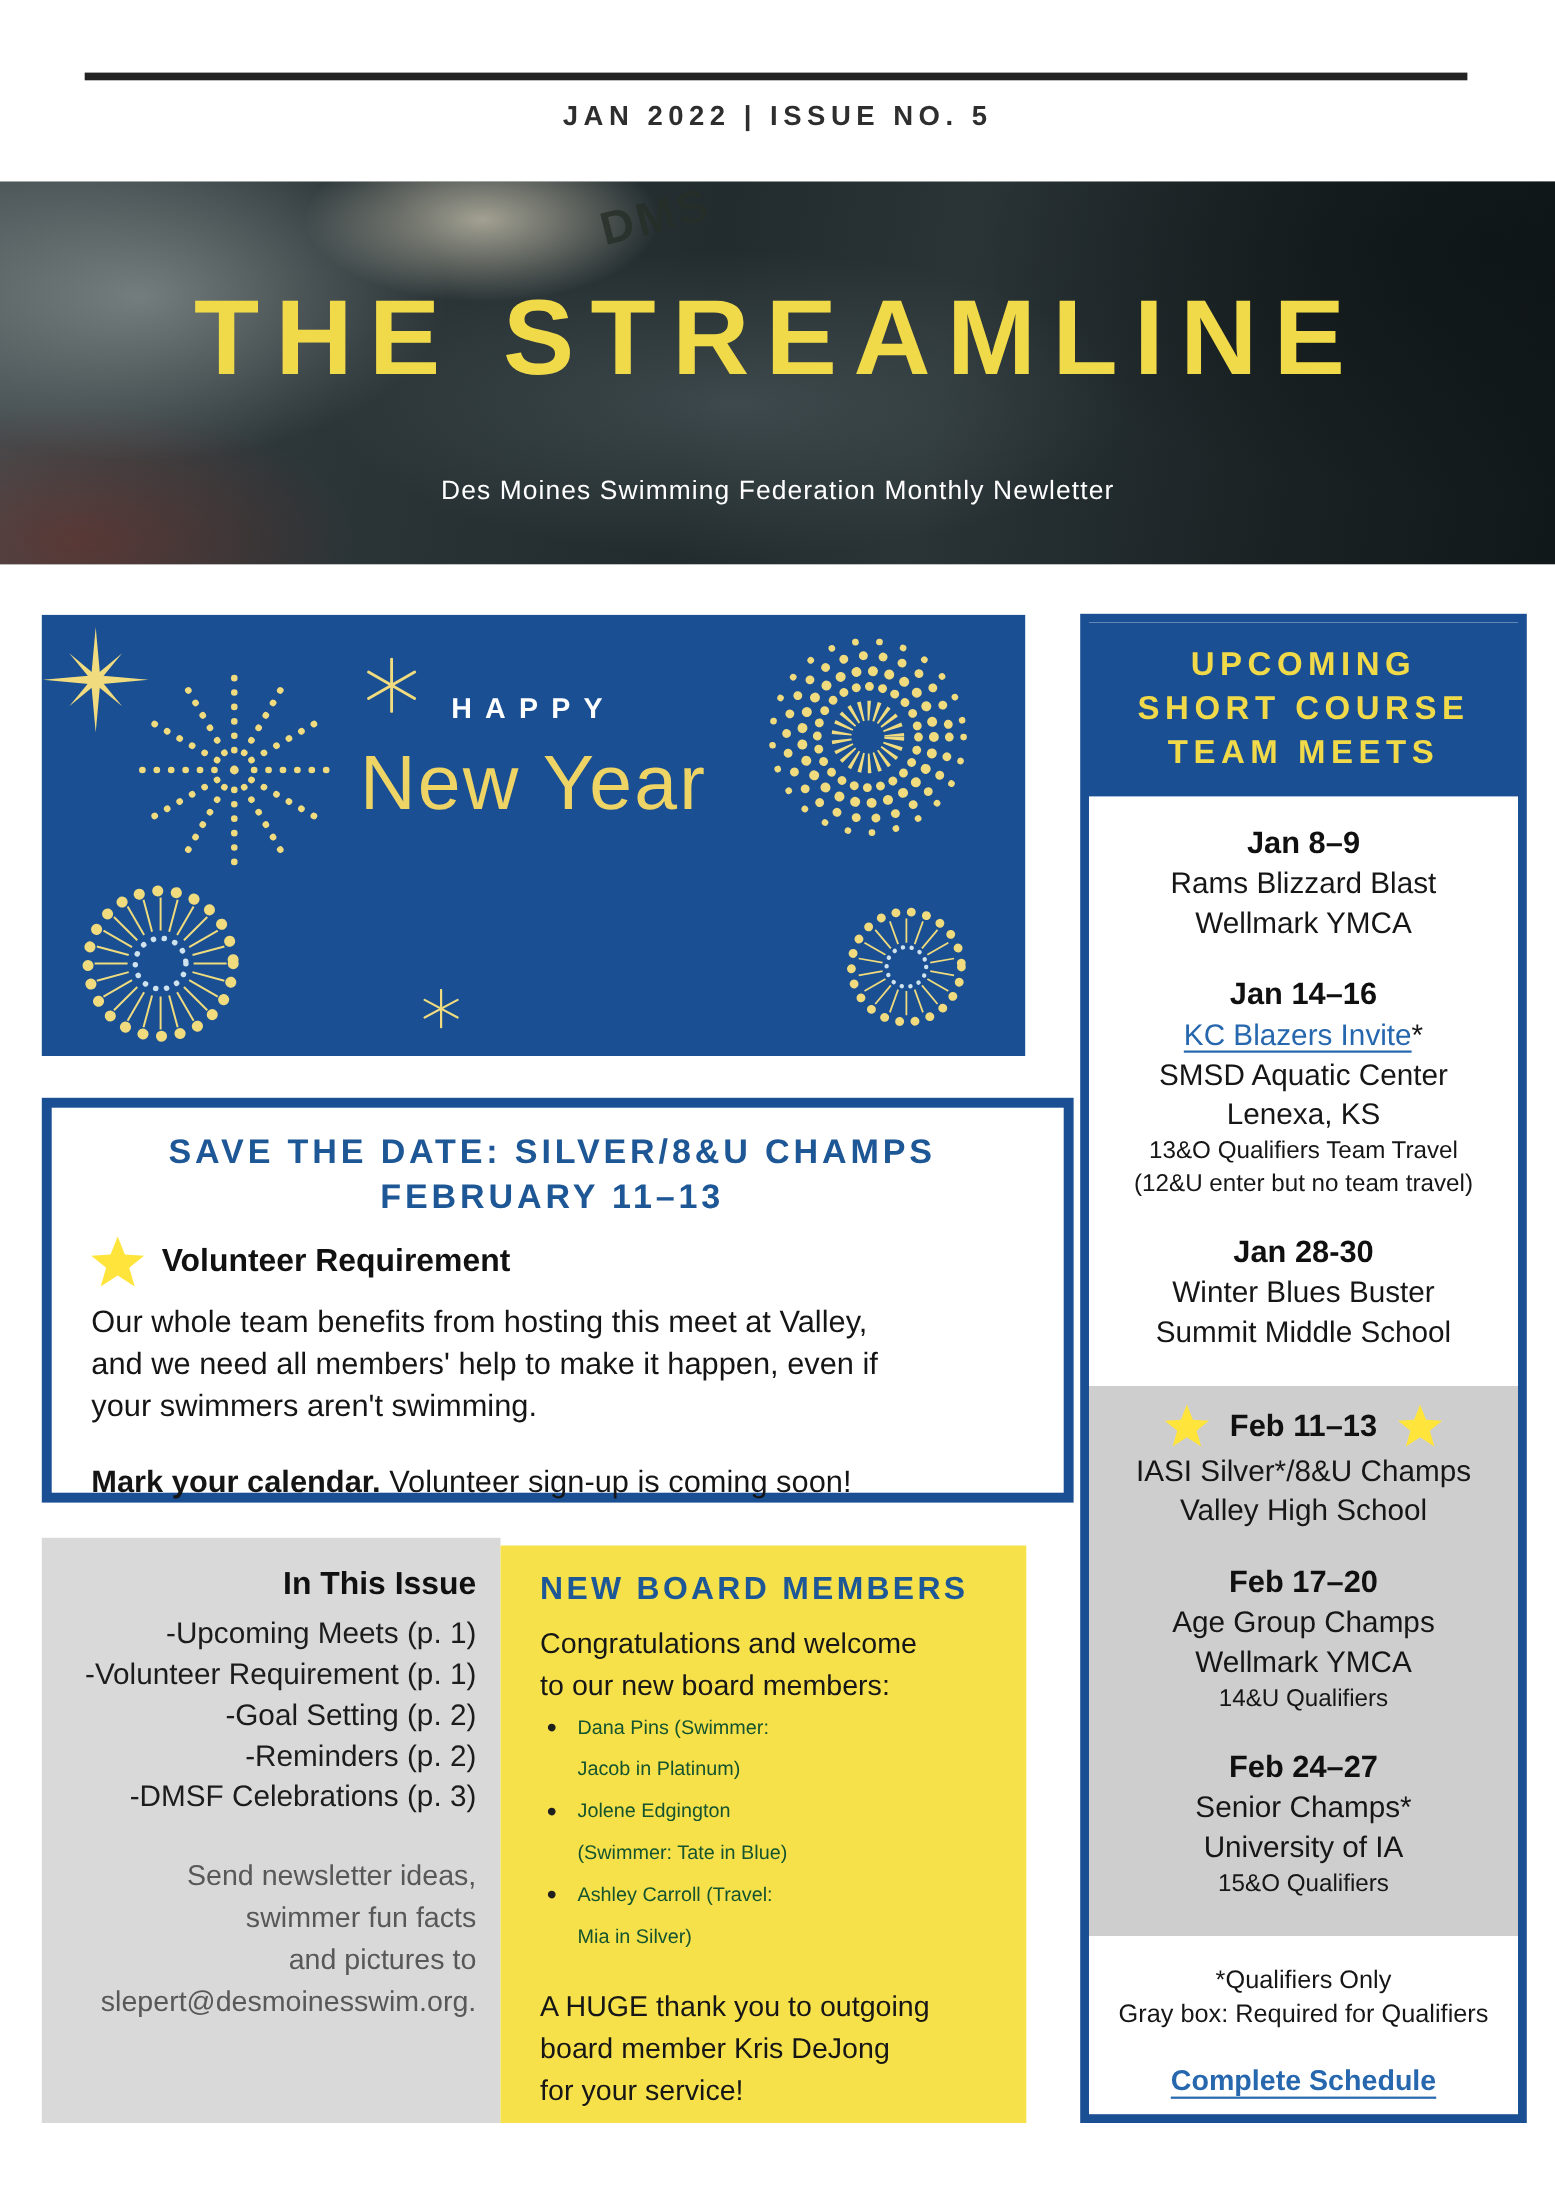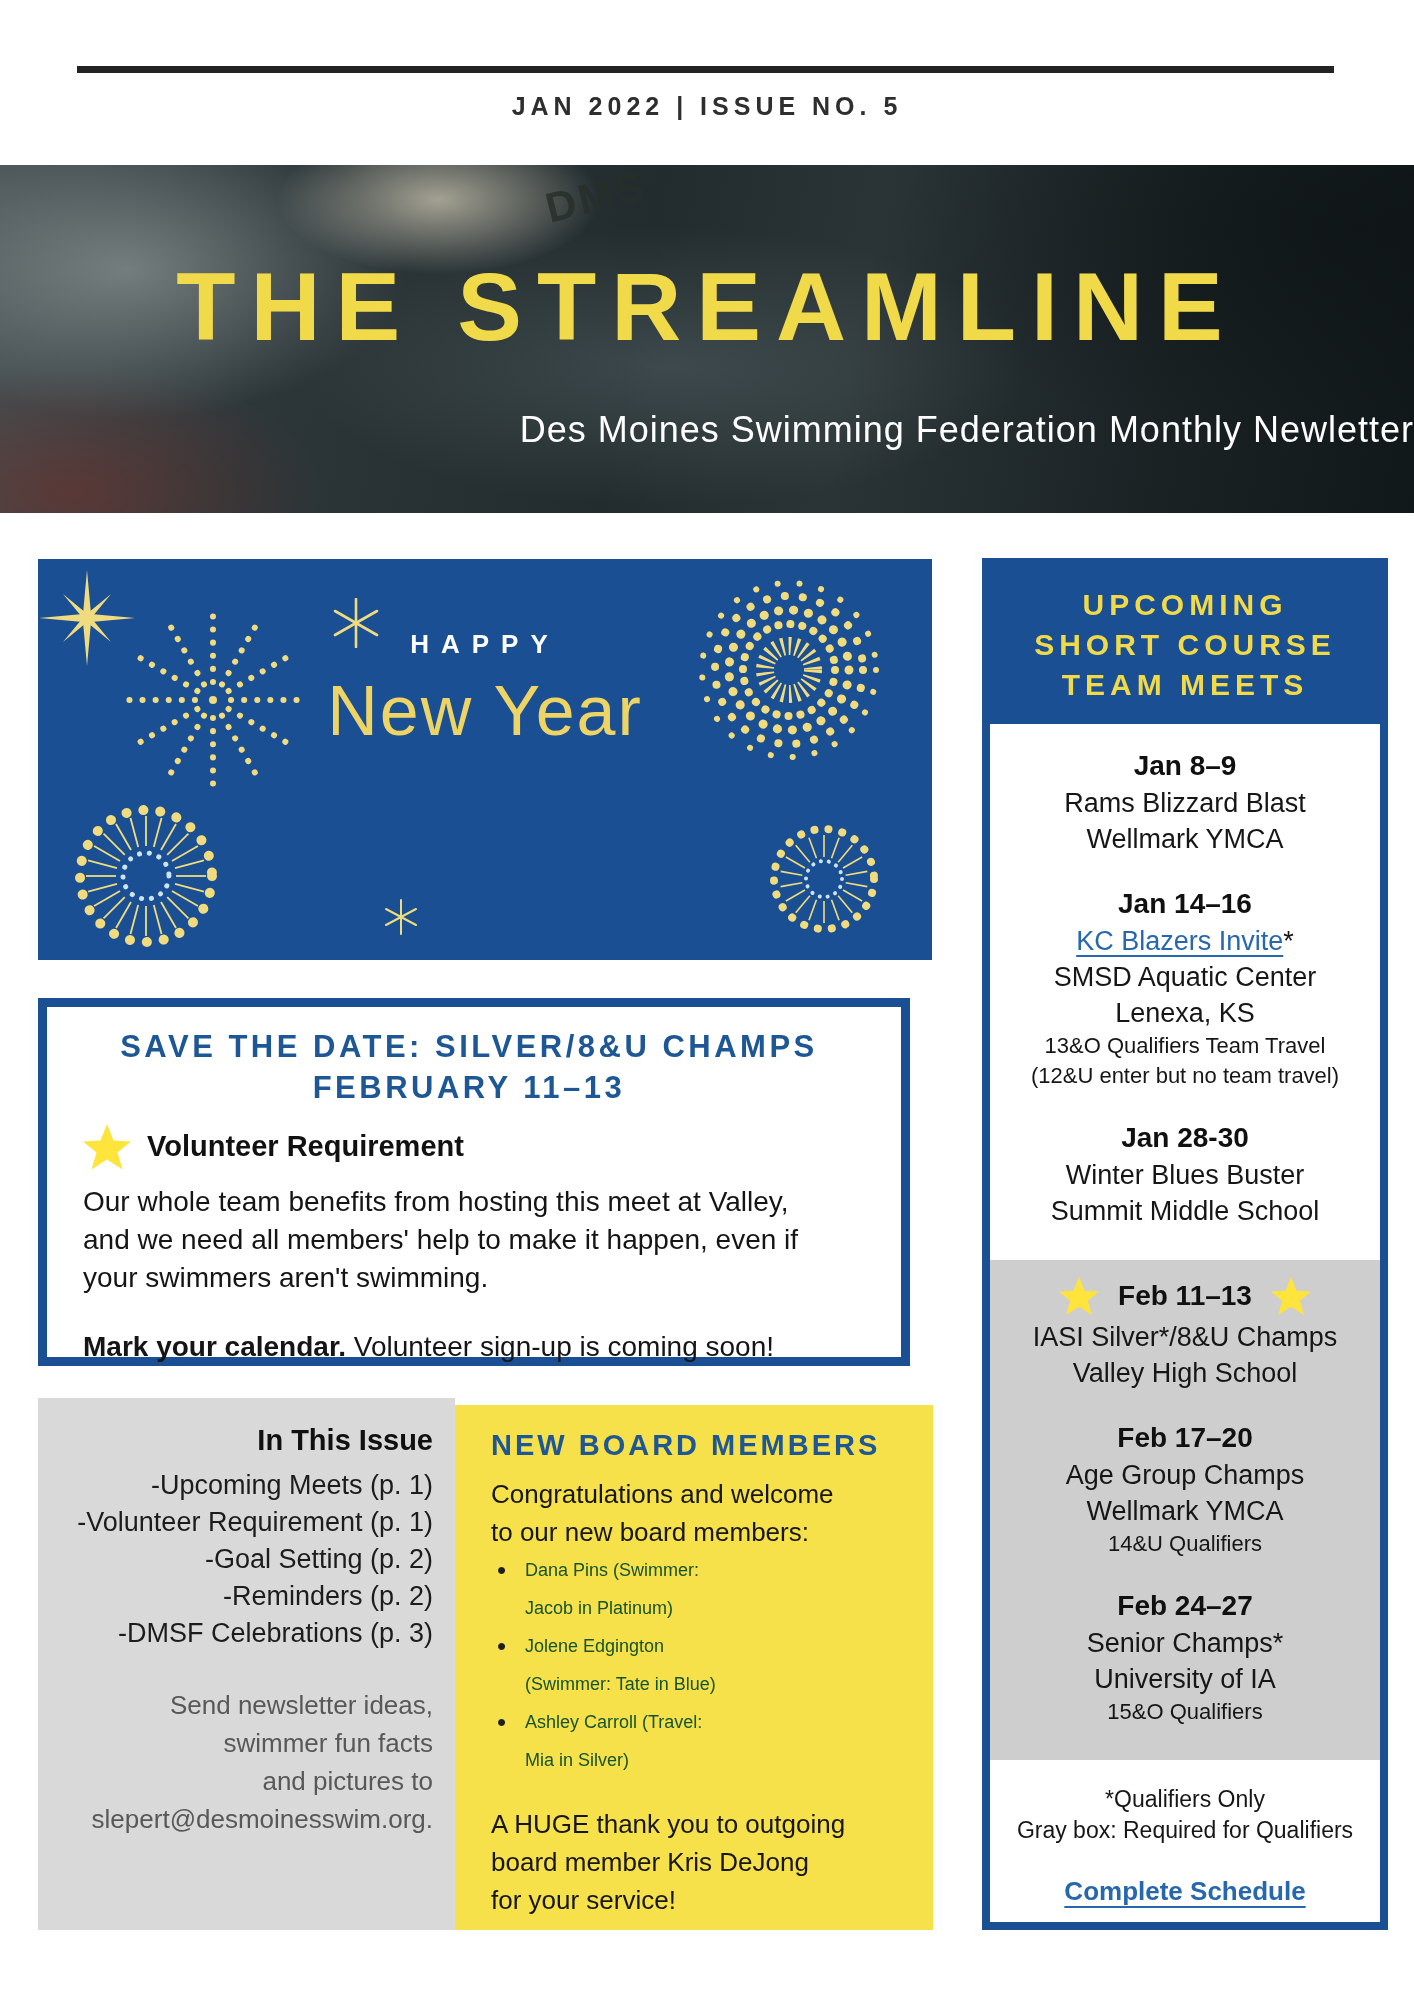--- a/index.html
+++ b/index.html
@@ -23,35 +23,35 @@
       radial-gradient(ellipse 260px 120px at 31% 10%, rgba(228,220,196,.65), rgba(228,220,196,0) 62%),
       radial-gradient(ellipse 430px 230px at 9% 30%, rgba(196,206,202,.42), rgba(196,206,202,0) 65%),
       radial-gradient(ellipse 520px 200px at 47% 58%, rgba(110,125,128,.35), rgba(110,125,128,0) 70%),
       radial-gradient(ellipse 360px 180px at 5% 94%, rgba(118,44,36,.5), rgba(118,44,36,0) 70%),
       radial-gradient(ellipse 600px 300px at 95% 18%, rgba(12,18,20,.6), rgba(12,18,20,0) 75%),
       linear-gradient(100deg,#454f52 0%,#2d373a 20%,#222c2f 45%,#2a3437 60%,#1a2224 82%,#11181a 100%);}
   .cap-text{position:absolute;left:545px;top:8px;font-size:42px;font-weight:700;
             color:#272f29;opacity:.8;transform:rotate(-14deg);letter-spacing:3px;}
   .hero-title{position:absolute;left:0;top:86px;width:100%;text-align:center;white-space:nowrap;
               font-size:97px;font-weight:700;letter-spacing:15px;color:var(--yellow);}
-  .hero-sub{position:absolute;left:0;top:244px;width:100%;text-align:right;
-            font-size:36px;letter-spacing:1px;color:#ffffff;}
+  .hero-sub{position:absolute;left:0;top:268px;width:100%;text-align:center;
+            font-size:24px;letter-spacing:1px;color:#ffffff;}
 
   
   .ny-box{position:absolute;left:38px;top:559px;width:894px;height:401px;background:var(--navy);overflow:hidden;}
   .ny-box svg{position:absolute;}
   .ny-happy{position:absolute;left:0;top:70px;width:100%;text-align:center;
             font-size:26px;font-weight:700;letter-spacing:12px;color:#ffffff;}
   .ny-newyear{position:absolute;left:0;top:112px;width:100%;text-align:center;
               font-size:70px;letter-spacing:2px;color:#edd465;}
   .ny-2022{position:absolute;left:0;top:202px;width:100%;text-align:center;
            font-size:102px;font-weight:400;letter-spacing:14px;color:#f8f3e0;}
 
   
-  .save-box{position:absolute;left:38px;top:998px;width:872px;height:368px;background:#ffffff;
+  .save-box{position:absolute;left:38px;top:998px;width:938px;height:368px;background:#ffffff;
             border:9px solid var(--navy);padding:20px 30px 0 20px;}
   .save-title{text-align:center;color:var(--heading-blue);font-weight:700;
               font-size:31px;letter-spacing:3.5px;line-height:1.32;}
   .vol-row{display:flex;align-items:center;gap:14px;margin:14px 0 0 14px;}
   .vol-head{font-size:29px;font-weight:700;color:#111111;}
   .save-body{margin:12px 0 0 16px;font-size:28px;line-height:38px;color:#151515;}
   .save-cta{margin:34px 0 0 16px;font-size:28px;color:#151515;}
   .save-cta .b{font-weight:700;}
 
   

